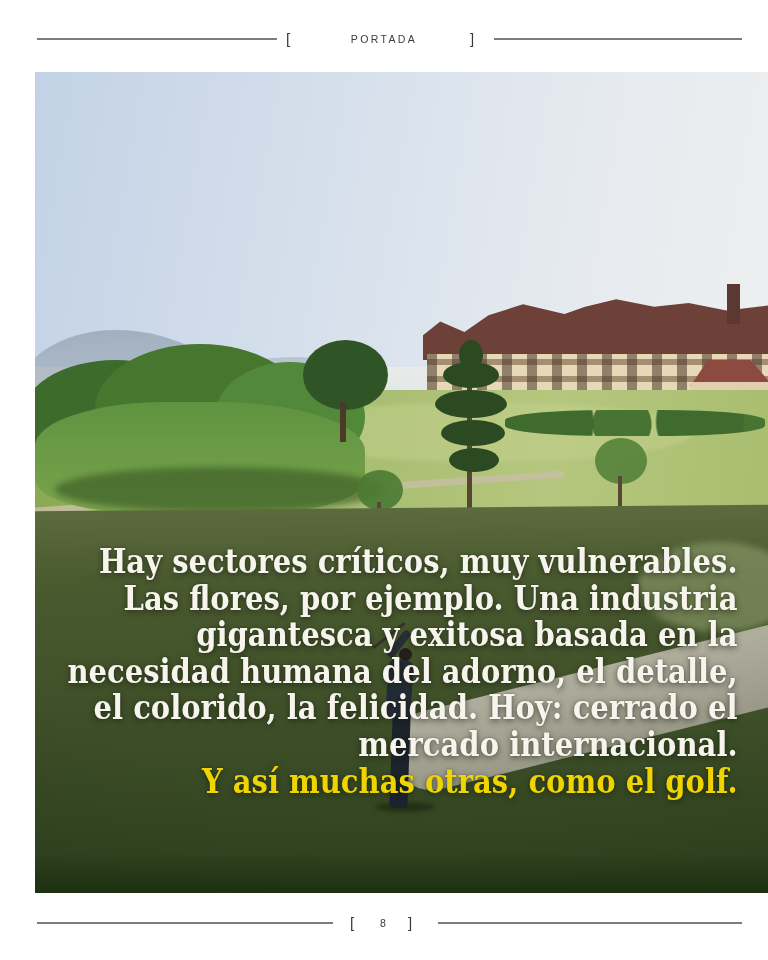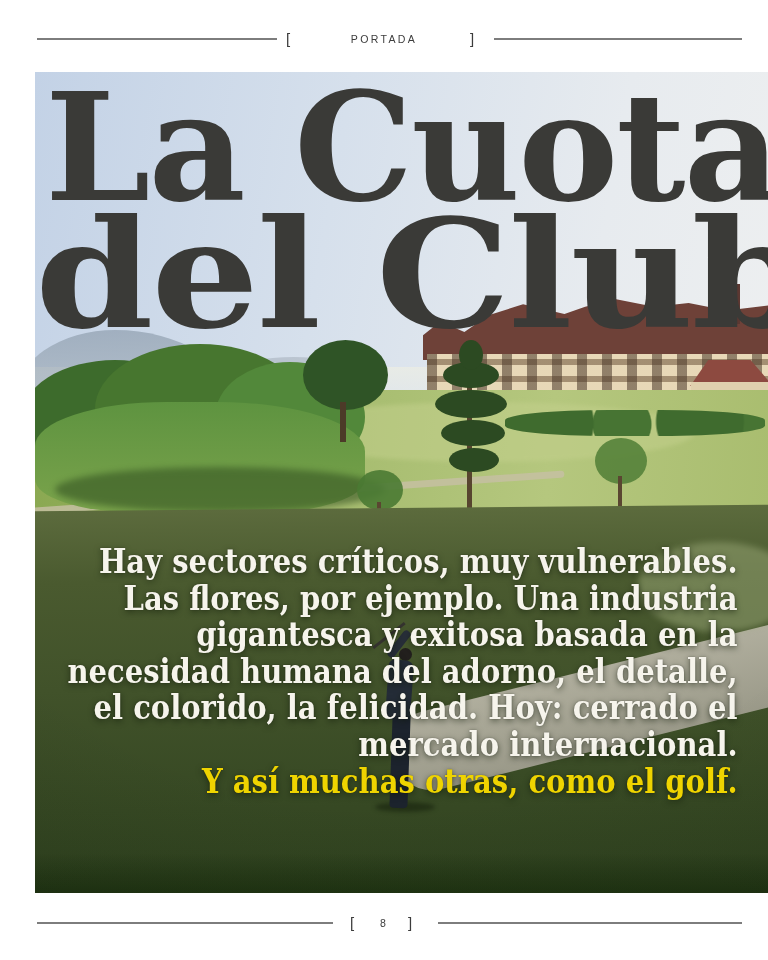--- a/index.html
+++ b/index.html
@@ -190,24 +190,20 @@
       <div class="g-shadow"></div>
       <div class="g-club"></div>
       <div class="g-arm"></div>
       <div class="g-head"></div>
       <div class="g-torso"></div>
       <div class="g-legs"></div>
     </div>
 
     <div class="vignette"></div>
 
-    <div class="title">
-      <span class="t1">La Cuota</span>
-      <span class="t2">del Club</span>
-    </div>
 
     <div class="quote">
       <div>Hay sectores críticos, muy vulnerables.</div>
       <div>Las flores, por ejemplo. Una industria</div>
       <div>gigantesca y exitosa basada en la</div>
       <div>necesidad humana del adorno, el detalle,</div>
       <div>el colorido, la felicidad. Hoy: cerrado el</div>
       <div>mercado internacional.</div>
       <div class="hl">Y así muchas otras, como el golf.</div>
     </div>

